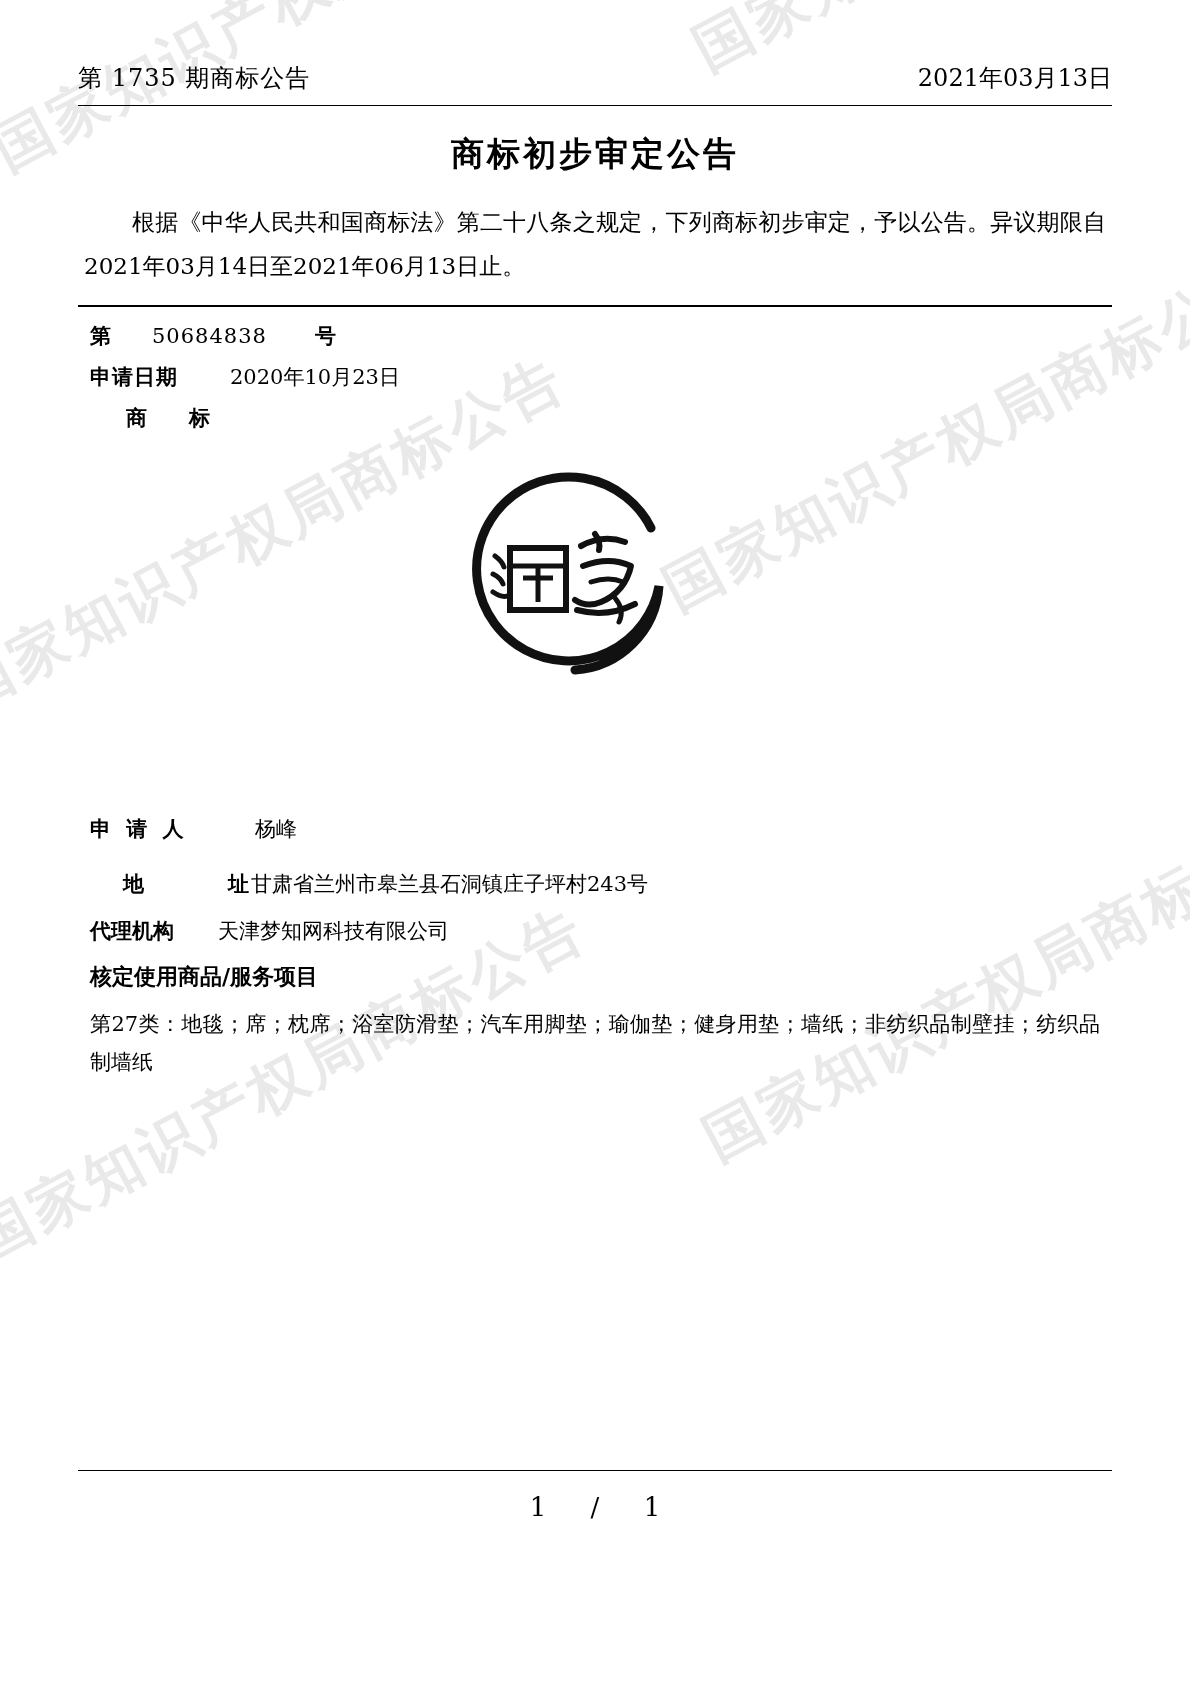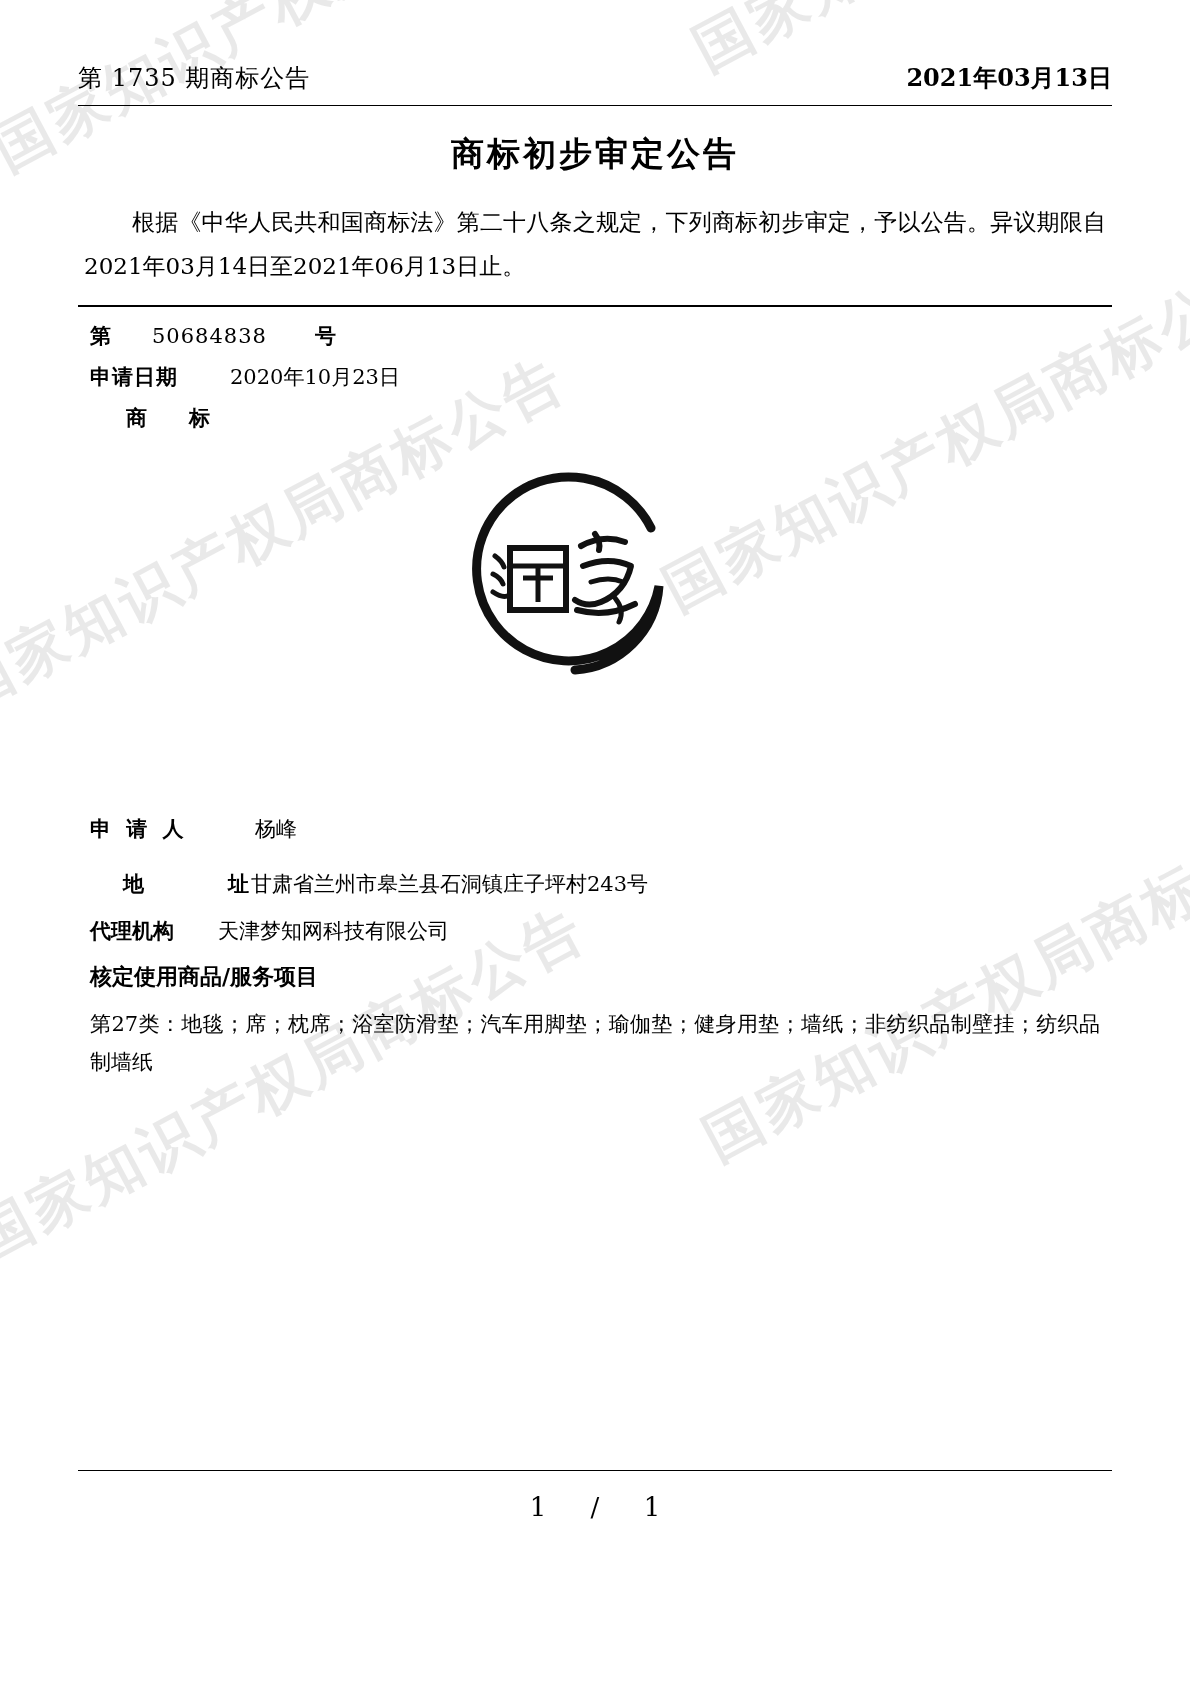--- a/index.html
+++ b/index.html
@@ -49,21 +49,21 @@
     left: 78px;
     top: 62px;
     width: 1034px;
     display: flex;
     justify-content: space-between;
     align-items: flex-end;
     font-size: 24px;
     z-index: 2;
   }
   .header-left { letter-spacing: 1px; }
-  .header-right { letter-spacing: 0px; font-weight: bold; }
+  .header-right { letter-spacing: 0px; }
 
   .rule {
     position: absolute;
     left: 78px;
     width: 1034px;
     border-top: 2px solid #000;
     z-index: 2;
   }
   .rule-top { top: 105px; border-top: 1.5px solid #000; }
   .rule-mid { top: 305px; }

